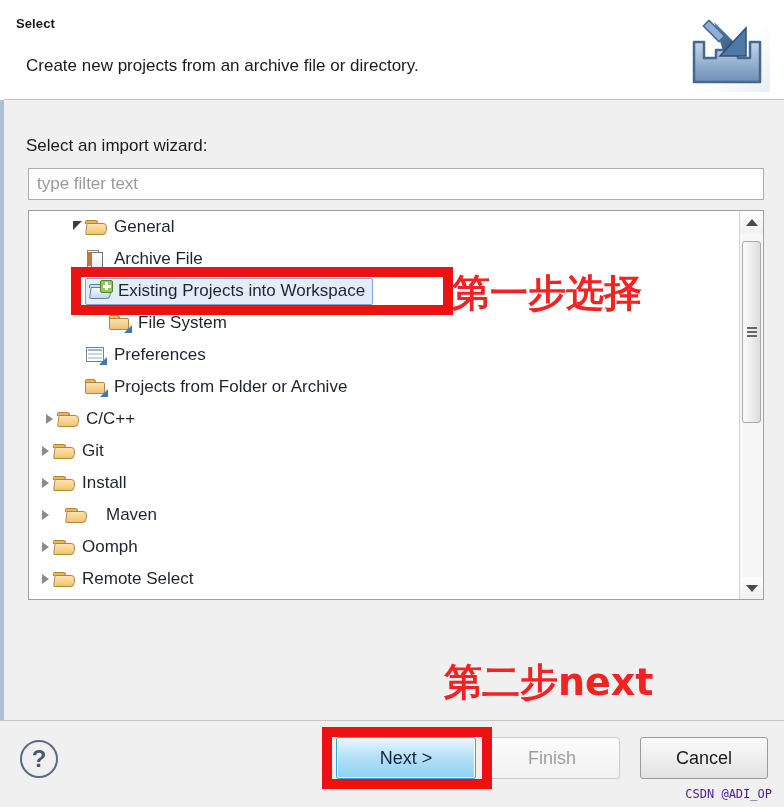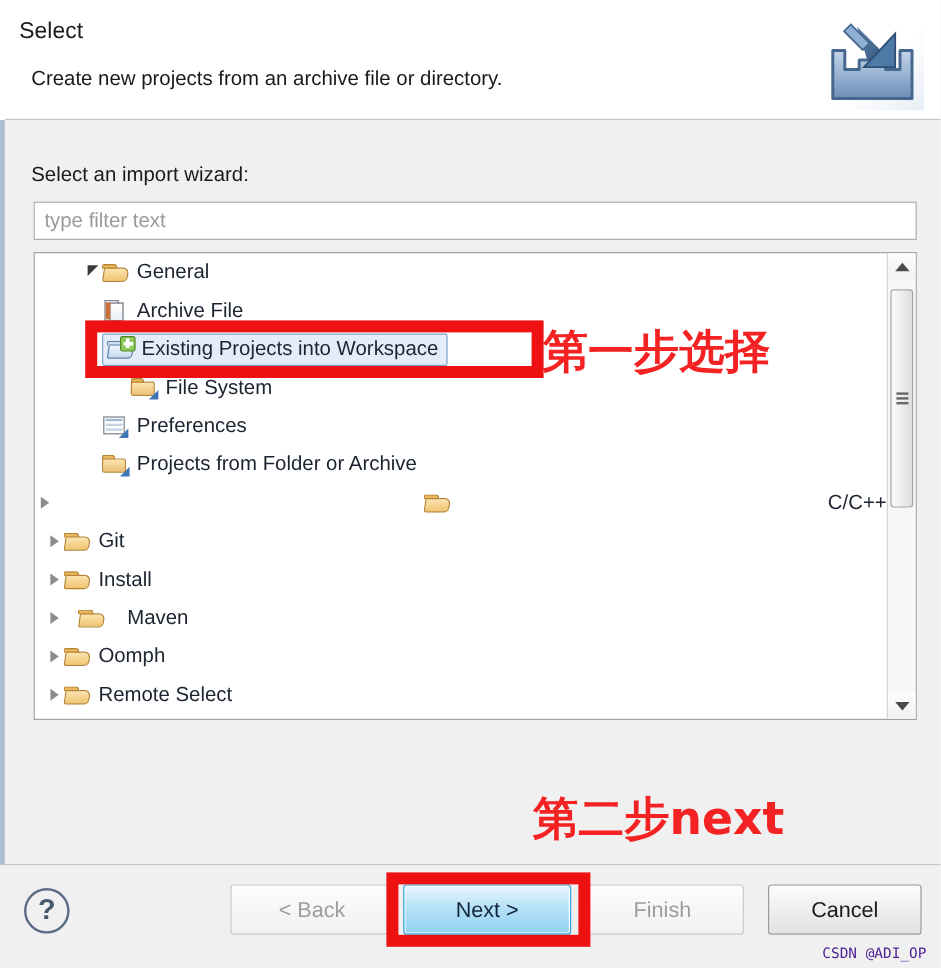--- a/index.html
+++ b/index.html
@@ -32,22 +32,22 @@
   }
   .header-left-edge {
     position: absolute;
     left: 0; top: 0;
     width: 4px; height: 100px;
     background: #ffffff;
   }
   .header-title {
     position: absolute;
     left: 16px; top: 16px;
-    font-size: 19px;
-    font-weight: normal;
+    font-size: 13px;
+    font-weight: bold;
     color: #1a1a1a;
     letter-spacing: 0.1px;
     text-align: center;
   }
   .header-subtitle {
     position: absolute;
     left: 26px; top: 56px;
     font-size: 17px;
     color: #1a1a1a;
   }
@@ -488,21 +488,21 @@
           </div>
           <div class="tree-row" style="padding-left: 40px;">
             <span class="twisty"></span>
             <span class="tree-icon">
               <span class="ic-folder-plain">
                 <i class="corner-badge"></i>
               </span>
             </span>
             <span class="tree-label">Projects from Folder or Archive</span>
           </div>
-          <div class="tree-row" style="padding-left: 0; justify-content: space-between;">
+          <div class="tree-row" style="padding-left: 12px;">
             <span class="twisty">
               <i class="tri-collapsed"></i>
             </span>
             <span class="tree-icon">
               <span class="ic-folder-open"></span>
             </span>
             <span class="tree-label">C/C++</span>
           </div>
           <div class="tree-row" style="padding-left: 8px;">
             <span class="twisty">
@@ -569,19 +569,18 @@
   <div class="anno-text" id="anno-step1">第一步选择</div>
 
   <div class="anno-text" id="anno-step2">第二步next</div>
 
   <div class="anno-box" id="anno-box-next" style="left:322px; top:727px; width:170px; height:62px;"></div>
 
   <div class="footer"></div>
 
   <div class="help-btn">?</div>
 
-  <div class="btn btn-disabled" id="btn-back">&lt; Back</div>
   <div class="btn btn-default" id="btn-next">Next &gt;</div>
   <div class="btn btn-disabled" id="btn-finish">Finish</div>
   <div class="btn btn-normal" id="btn-cancel">Cancel</div>
 
   <div class="watermark">CSDN @ADI_OP</div>
 </div>
 
 </body></html>

